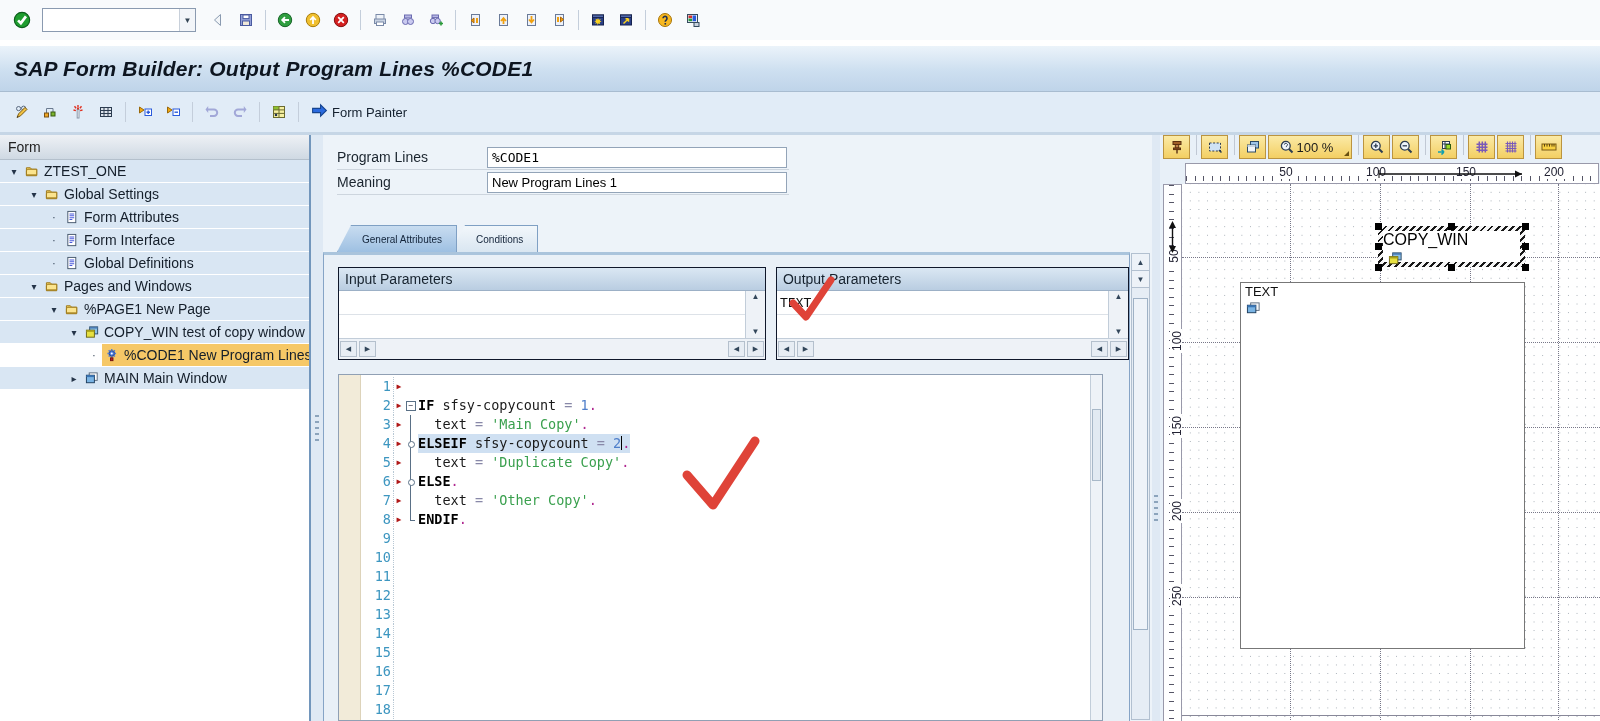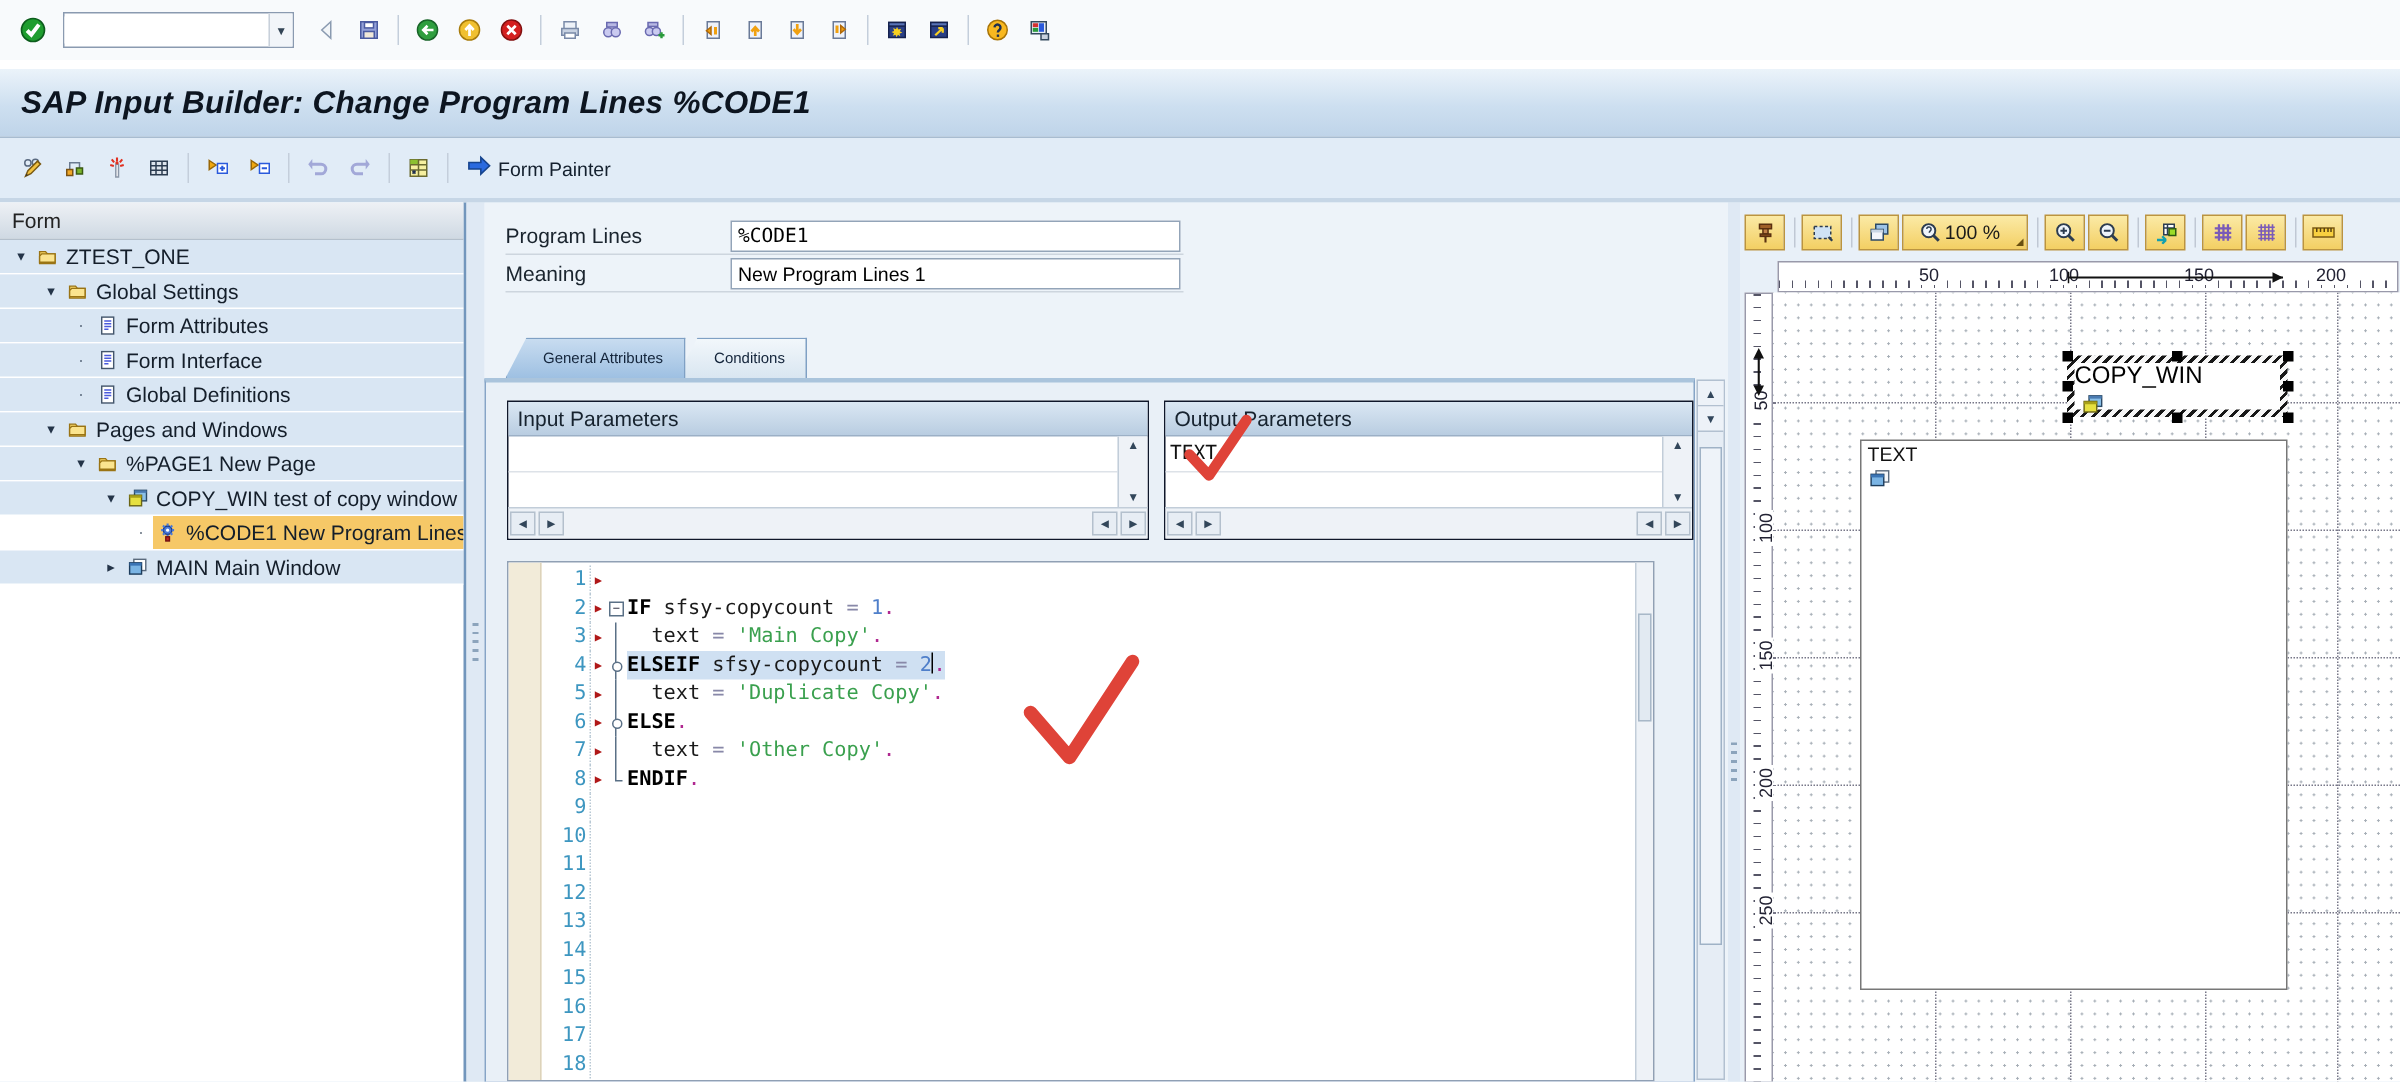--- a/index.html
+++ b/index.html
@@ -82,21 +82,21 @@
   .caret{display:inline-block;width:1px;height:14px;background:#000;vertical-align:-2px;}
   .edsb{position:absolute;right:0;top:0;bottom:0;width:11px;border-left:1px solid #c2cdd9;background:#eef2f7;}
   .edsb .th{position:absolute;left:1px;right:1px;top:34px;height:70px;background:#e2eaf2;border:1px solid #a8b8c8;}
   
   .midsb{position:absolute;right:2px;top:118px;bottom:2px;width:17px;background:#e6edf5;border:1px solid #b2c0d0;}
   .midsb .sbbtn{height:16px;border-bottom:1px solid #b2c0d0;display:flex;align-items:center;justify-content:center;font-size:8px;color:#33475c;background:#edf2f8;}
   .midsb .th{position:absolute;left:1px;right:1px;top:44px;height:330px;background:#eef3f9;border:1px solid #9fb2c6;}
   .anno{position:absolute;pointer-events:none;z-index:30;}
   
   .painter{width:437px;display:flex;flex-direction:column;background:#e8f0f8;padding-left:3px;overflow:hidden;}
-  .ptb{height:39px;display:flex;align-items:center;flex:0 0 auto;}
+  .ptb{height:28px;display:flex;align-items:flex-start;flex:0 0 auto;}
   .pbtn{height:24px;min-width:27px;border:1px solid #bb9440;background:linear-gradient(#fbeaa6,#f3cf63);display:flex;align-items:center;justify-content:center;margin-right:2px;padding:0 2px;position:relative;}
   .pbtn .zl{font-size:13px;color:#1a1a1a;padding:0 8px 0 2px;}
   .pbtn .corner{position:absolute;right:2px;bottom:2px;width:0;height:0;border-left:5px solid transparent;border-bottom:5px solid #6a5010;}
   .psep{width:1px;height:20px;background:#c0c8d4;margin:0 4px;}
   .hrule{height:19px;background:#fff;border:1px solid #99a;margin-left:22px;margin-right:1px;position:relative;flex:0 0 auto;}
   .hrule::before{content:"";position:absolute;left:0;right:0;bottom:2px;height:5px;background:repeating-linear-gradient(90deg,#556 0 1px,transparent 1px 8.6px);}
   .hrlbl{position:absolute;top:1px;font-size:12px;color:#223;transform:translateX(-50%);background:#fff;padding:0 2px;}
   .pbody{flex:1;display:flex;min-height:0;}
   .vrule{width:17px;background:#fff;border:1px solid #99a;position:relative;flex:0 0 auto;}
   .vrule::before{content:"";position:absolute;top:0;bottom:0;left:5px;width:5px;background:repeating-linear-gradient(180deg,#556 0 1px,transparent 1px 8.6px);}
@@ -237,21 +237,21 @@
           <rect x="3.5" y="3.5" width="3.6" height="2.6" fill="#d23030"></rect>
           <rect x="3.5" y="6.6" width="3.6" height="2.6" fill="#2a9a3a"></rect>
           <rect x="7.6" y="3.5" width="3.4" height="5.7" fill="#2a5adc"></rect>
           <rect x="9" y="10.5" width="5" height="4" fill="#c8d2de" stroke="#344a5e"></rect>
         </svg>
       </button>
     </span>
 </div>
 
 <div class="titlebar">
-  <h1>SAP Input Builder: Change Program Lines %CODE1</h1>
+  <h1>SAP Form Builder: Output Program Lines %CODE1</h1>
 </div>
 
 <div class="app">
   <span id="appicons" style="display:flex;align-items:center;">
       <button class="tbtn">
         <svg width="16" height="16" viewBox="0 0 16 16">
           <circle cx="4.6" cy="4.6" r="2.1" fill="none" stroke="#5a6a80"></circle>
           <circle cx="9.6" cy="4.2" r="2.1" fill="none" stroke="#5a6a80"></circle>
           <path d="M3 13.5 L4.6 9.8 L11 3.4 L13 5.4 L6.6 11.8 Z" fill="#f2c240" stroke="#7a5a14"></path>
           <path d="M3 13.5 L4.6 12.9 L3.6 11.9 Z" fill="#333"></path>

